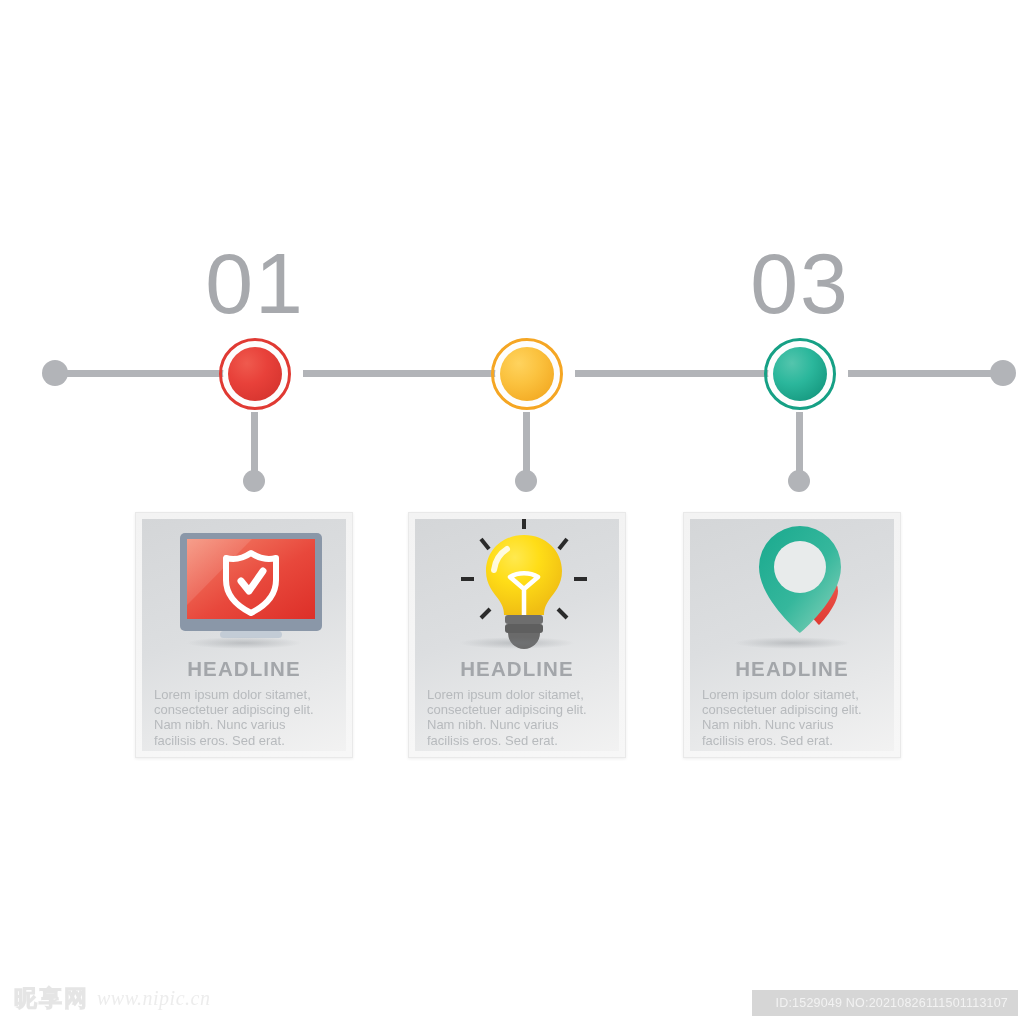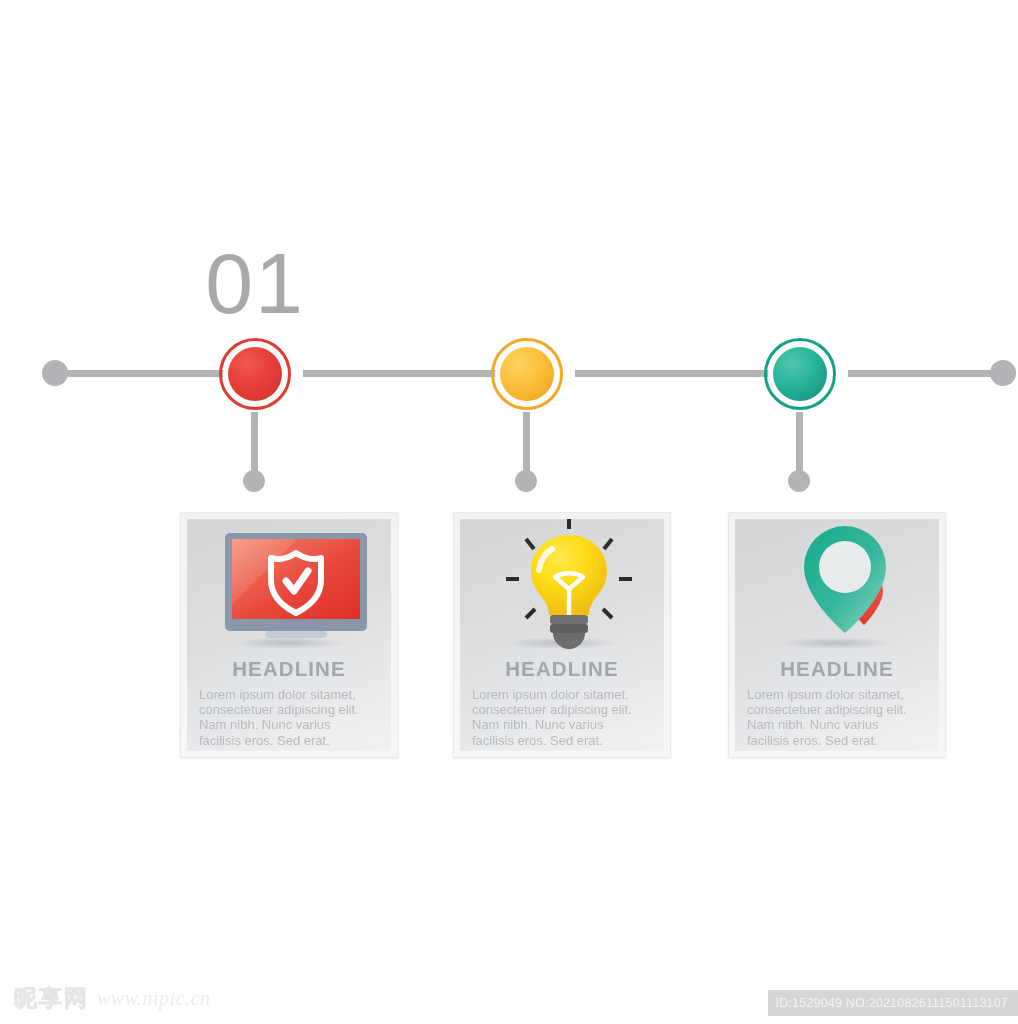--- a/index.html
+++ b/index.html
@@ -105,21 +105,20 @@
   .card {
     position: absolute;
     top: 512px;
     width: 218px;
     height: 246px;
     background: linear-gradient(180deg,#f3f3f3 0%,#f7f7f7 100%);
     border: 1px solid #e9e9e9;
     box-sizing: border-box;
     padding: 6px;
     box-shadow: 0 1px 3px rgba(0,0,0,.07);
-    margin-left: 45px;
   }
   .card-inner {
     position: relative;
     width: 100%;
     height: 100%;
     background: linear-gradient(160deg,#d4d6d8 0%,#dcdee0 45%,#f2f2f2 100%);
     box-sizing: border-box;
     overflow: hidden;
   }
   .icon-area {
@@ -179,21 +178,21 @@
     letter-spacing: .5px;
   }
   #wm-id {
     position: absolute;
     right: 0px;
     bottom: 8px;
     background: #d6d6d6;
     color: #f2f2f2;
     font-size: 12.5px;
     letter-spacing: .2px;
-    padding: 6px 10px 6px 8px;
+    padding: 6px 10px 6px 24px;
     font-family: "Liberation Sans", sans-serif;
   }
 </style>
 </head>
 <body>
 
 <div id="timeline">
 
   <div class="tl-enddot left"></div>
   <div class="tl-enddot right"></div>
@@ -213,20 +212,21 @@
   <div class="drop-dot" style="left:233px;"></div>
 
   <div class="tl-node" style="left:481px; color:#f5a623;">
     <div class="ring"></div>
     <div class="gap"></div>
     <div class="core" style="background:radial-gradient(circle at 35% 30%, #ffd35e 0%, #fbc23f 40%, #f0a017 100%);"></div>
   </div>
   <div class="drop-line" style="left:513px;"></div>
   <div class="drop-dot" style="left:505px;"></div>
 
+  <div class="step-num" style="left:690px;">03</div>
   <div class="tl-node" style="left:754px; color:#16a085;">
     <div class="ring"></div>
     <div class="gap"></div>
     <div class="core" style="background:radial-gradient(circle at 35% 30%, #54c5ad 0%, #2bb79c 40%, #0d8c74 100%);"></div>
   </div>
   <div class="drop-line" style="left:786px;"></div>
   <div class="drop-dot" style="left:778px;"></div>
 </div>
 
 <div class="card" style="left:135px;">

